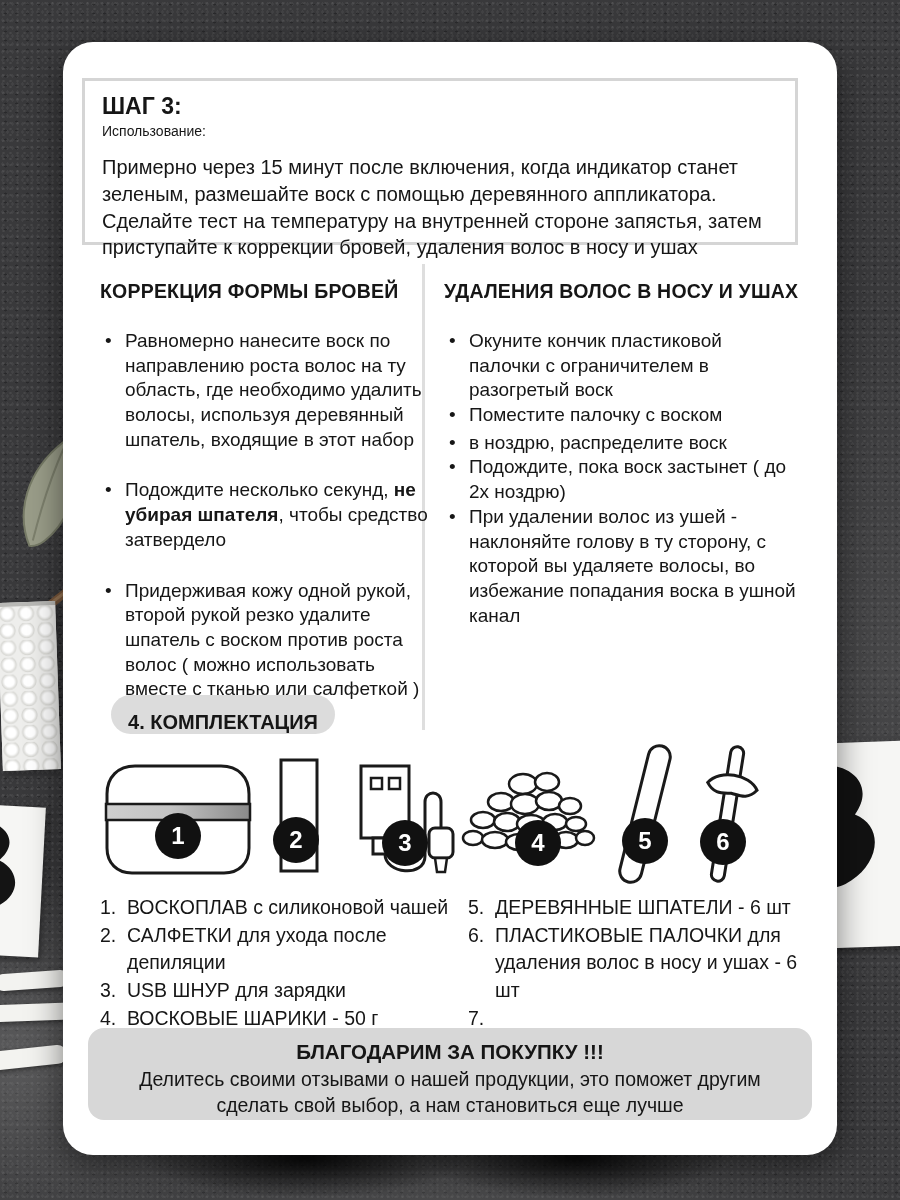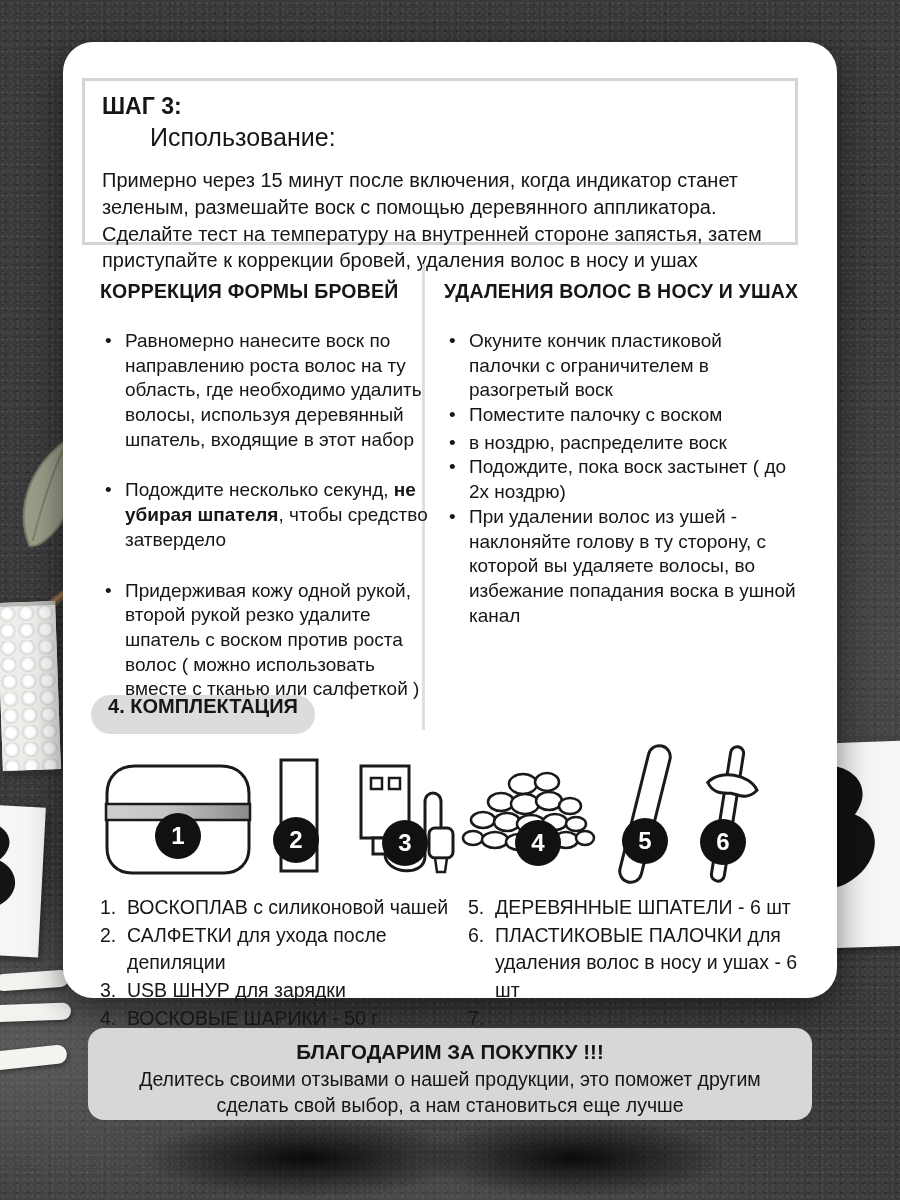--- a/index.html
+++ b/index.html
@@ -39,50 +39,50 @@
     position:absolute; background:#f3f3f0; border-radius:10px;
     box-shadow:1px 2px 5px rgba(0,0,0,0.45);
   }
   .shadow-blob {
     position:absolute; z-index:1; border-radius:50%;
     background:radial-gradient(ellipse, rgba(0,0,0,0.85) 0%, rgba(0,0,0,0) 70%);
   }
 
   
   .card {
-    position:absolute; z-index:2; left:63px; top:42px; width:774px; height:956px;
+    position:absolute; z-index:2; left:63px; top:42px; width:774px; height:1113px;
     background:#ffffff; border-radius:30px;
     box-shadow:0 10px 34px rgba(0,0,0,0.5);
   }
   .card > * { position:absolute; }
 
   .step-box {
     left:19px; top:36px; width:716px; height:167px;
     border:3px solid #d5d5d5; padding:12px 17px;
   }
   .step-title { font-size:23px; font-weight:bold; }
-  .step-subtitle { font-size:25px; margin-top:3px;margin-left:48px; }
+  .step-subtitle { font-size:14px; margin-top:3px; }
   .step-body { font-size:20px; line-height:1.34; margin-top:15px; }
 
   .col-heading { font-size:19.5px; font-weight:bold; letter-spacing:0.2px; margin-bottom:26px; white-space:nowrap; }
   .col { top:238px; }
   .col-left { left:29px; width:330px;margin-left:8px; }
   .col-right { left:381px; width:354px; }
   .v-divider { left:359px; top:222px; width:3px; height:466px; background:#dedede; }
 
   ul.bullets { list-style:none; font-size:19px; line-height:1.3; }
   ul.bullets li { position:relative; padding-left:25px; }
   ul.bullets li::before { content:"\2022"; position:absolute; left:5px; }
   .col-left ul.bullets li + li { margin-top:26px; }
   .col-right ul.bullets li + li { }
   .col-right ul.bullets li:nth-child(3) { margin-top:3px; }
 
   .kit-pill {
-    left:28px; top:653px; width:224px; height:39px; border-radius:20px;
-    background:#dcdcdc; display:flex; align-items:flex-start; justify-content:center;
+    left:48px; top:653px; width:224px; height:39px; border-radius:20px;
+    background:#dcdcdc; display:flex; align-items:flex-end; justify-content:center;
     font-size:20px; font-weight:bold;
   }
 
   .icon { position:absolute; }
   .badge {
     position:absolute; width:46px; height:46px; border-radius:50%;
     background:#111111; color:#ffffff; font-size:24px; font-weight:bold;
     display:flex; align-items:center; justify-content:center;
   }
 

